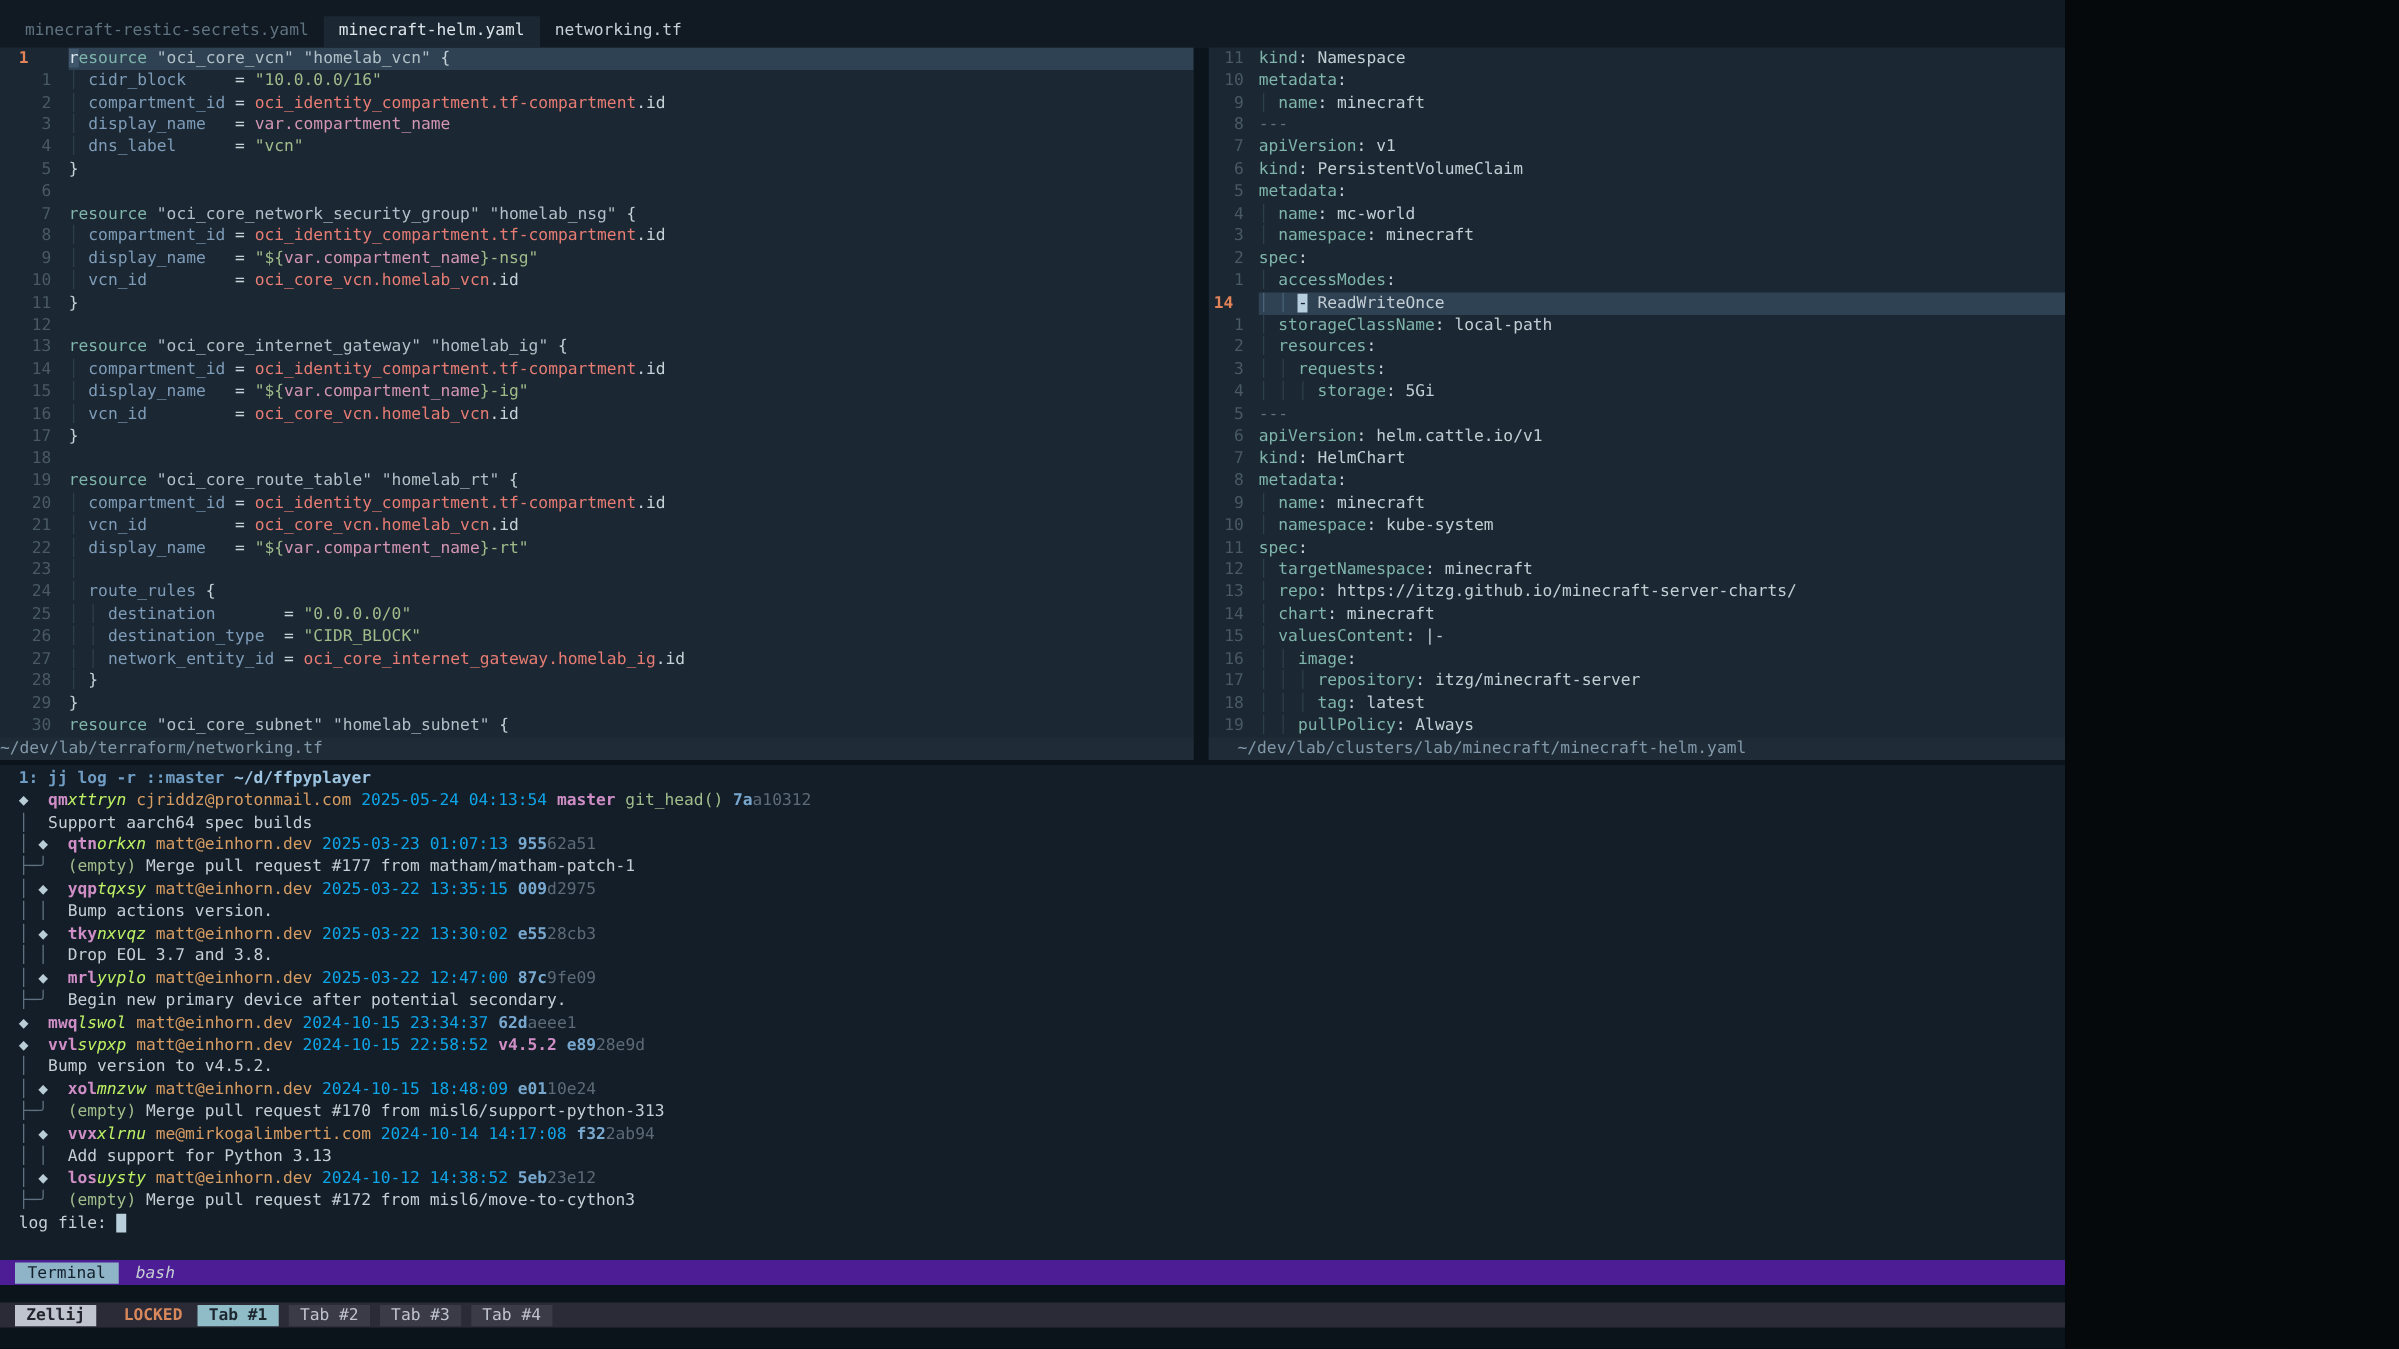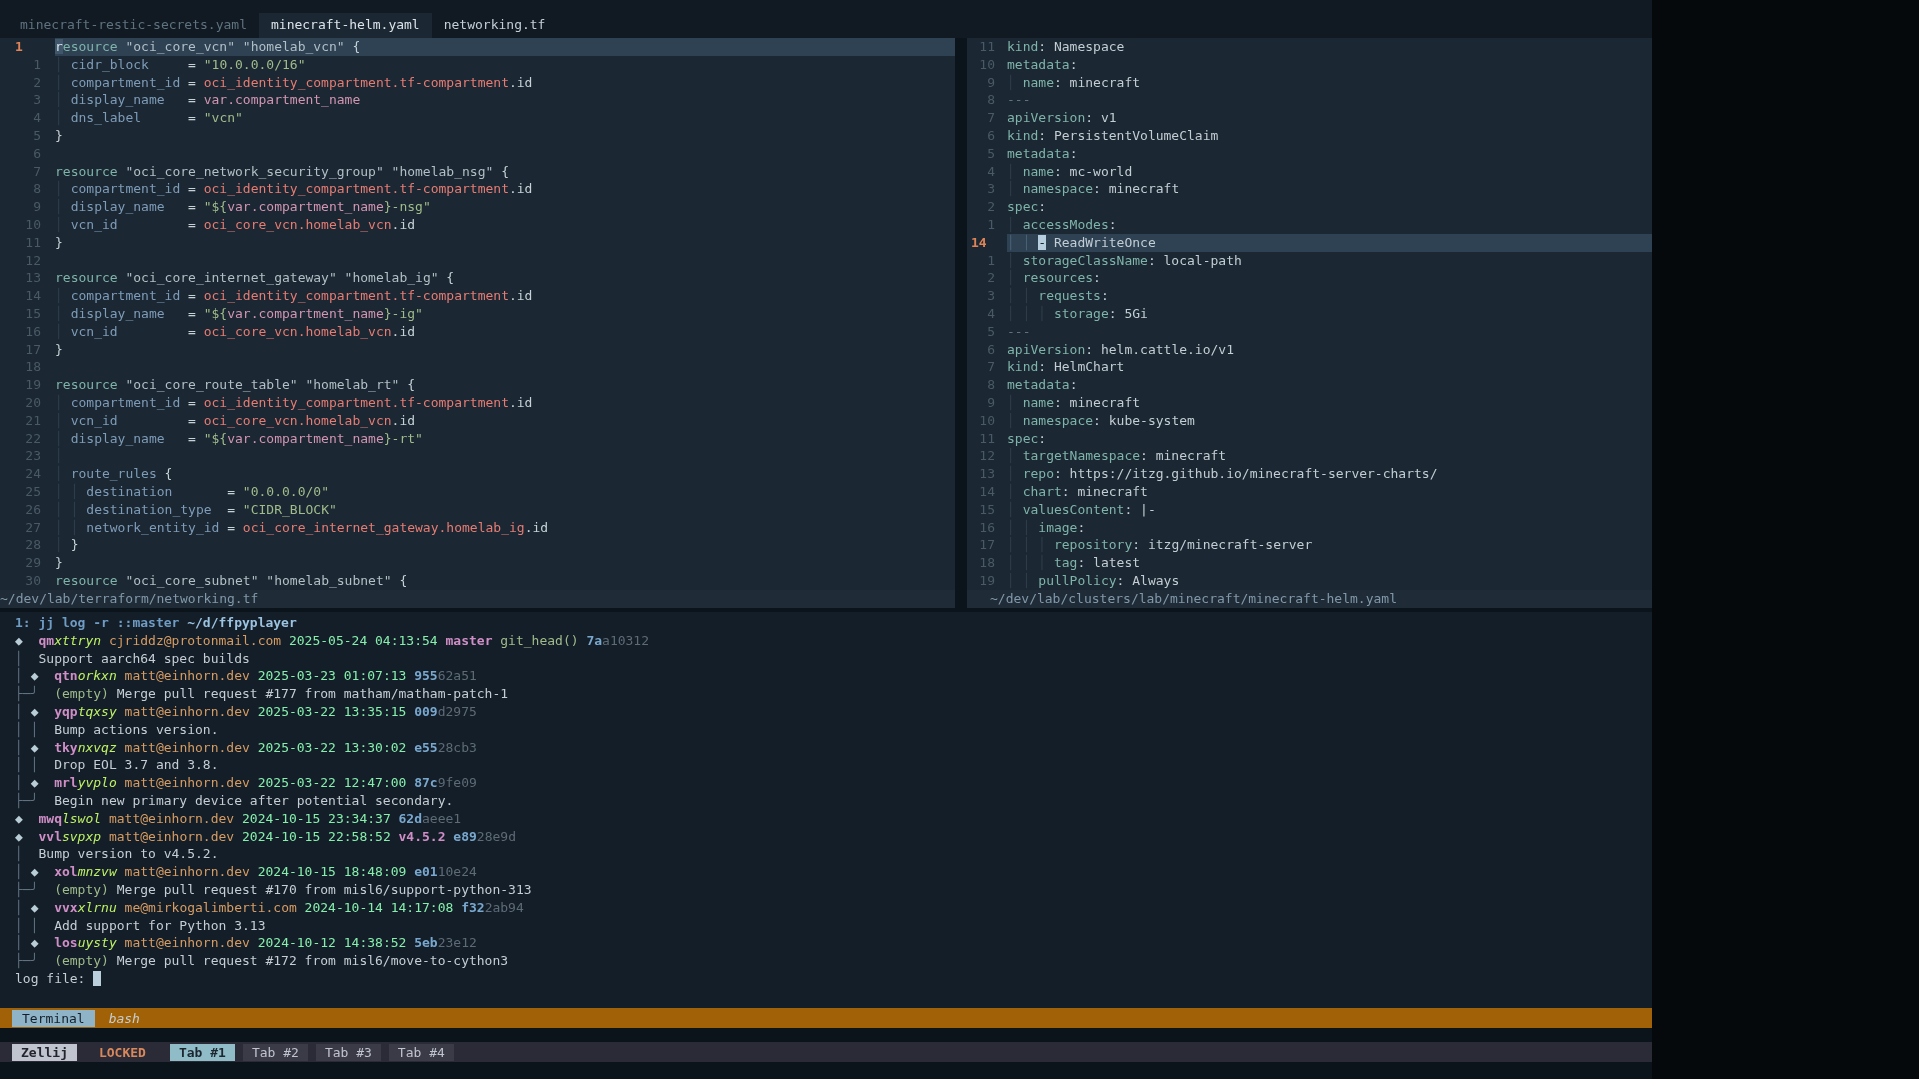--- a/index.html
+++ b/index.html
@@ -48,40 +48,40 @@
   .terminal { position:absolute; top:612px; left:0; width:1919px; height:396px;
               background:#141e28; padding:2px 0 0 15px; }
   .tline { height:17.8px; line-height:17.8px; white-space:pre; }
   .t-cmd  { color:#6f9cc3;font-weight:bold; }
   .t-path { color:#9cc3e0; font-weight:bold; }
   .t-gph  { color:#5f7280; }
   .t-node { color:#b9cdd6; }
   .t-chm  { color:#cf8ec6; font-weight:bold; }   
   .t-chd  { color:#bef264;font-style:italic; }                     
   .t-em   { color:#d79c62; }                     
-  .t-ts   { color:#86efac; }                     
+  .t-ts   { color:#0ea5e9; }                     
   .t-mag  { color:#cf8ec6; font-weight:bold; }   
   .t-grn  { color:#a0bc8b; }                     
   .t-cim  { color:#79a8cf; font-weight:bold; }   
   .t-cid  { color:#5d6b76; }
   .t-txt  { color:#c5ced4; }
   .t-cursor { background:#b9cfdb; color:#152430; }
 
   
   .pane-bar { position:absolute; top:1008px; left:0; width:1919px; height:20px;
-              background:#a16207; display:flex; align-items:center; padding-left:12px;text-align:center; }
+              background:#4c1d95; display:flex; align-items:center; padding-left:12px;text-align:center; }
   .terminal-chip { background:#8fb3c7; color:#13202b; padding:1px 10px; white-space:pre; }
   .pane-bar-label { color:#c5ced4; margin-left:14px; white-space:pre;font-style:italic; }
 
   
   .zellij-bar { position:absolute; top:1042px; left:0; width:1919px; height:20px;
                 background:#2b2b37; display:flex; align-items:center; padding-left:12px; }
   .app-chip { background:#c0c4ce; color:#23242e; padding:1px 9px; font-weight:bold; white-space:pre; }
   .zmode { color:#d9885c; font-weight:bold; margin-left:22px; white-space:pre; }
-  #zellij-tabs { display:flex; margin-left:24px; gap:8px; }
+  #zellij-tabs { display:flex; margin-left:12px; gap:8px; }
   .ztab { padding:1px 9px; background:#3a3b47; color:#c0c4ce; white-space:pre; }
   .ztab.active { background:#8fbcc6; color:#1d2730; font-weight:bold; }
 </style>
 </head>
 <body>
 
 <div class="screen">
 
   <div class="editor">
     <div class="bufferline" id="bufferline">

